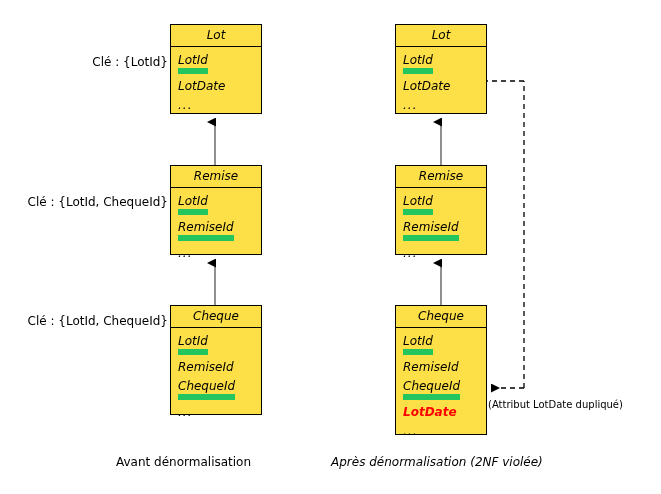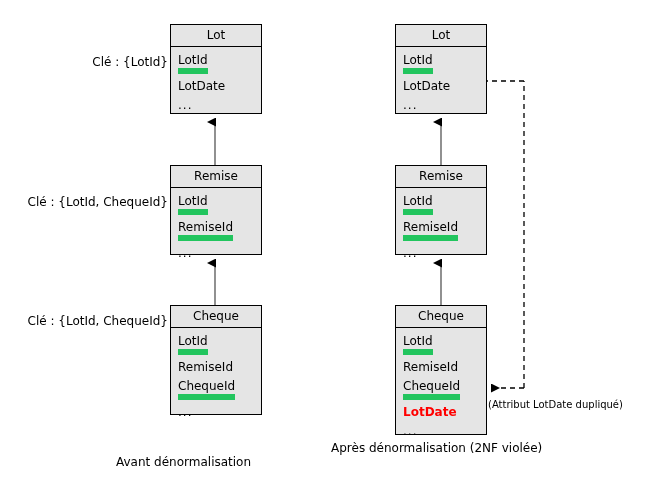--- a/index.html
+++ b/index.html
@@ -17,21 +17,22 @@
     width: 661px;
     height: 494px;
     background: #ffffff;
     overflow: hidden;
   }
   
   .entity {
     position: absolute;
     box-sizing: border-box;
     border: 1px solid #000000;
-    background: #e5e5e5;
+    background: #fde047;
+    font-style: italic;
   }
   .entity-header {
     box-sizing: border-box;
     height: 22px;
     line-height: 21px;
     text-align: center;
     font-size: 12px;
     border-bottom: 1px solid #000000;
     white-space: nowrap;
   }
@@ -223,15 +224,15 @@
       </div>
       <div class="attr ellipsis">
         <span>...</span>
       </div>
     </div>
   </div>
 
   <div class="annotation" style="left:488px; top:398px;">(Attribut LotDate dupliqué)</div>
 
   <div class="caption" style="left:116px; top:455px; width:200px;">Avant dénormalisation</div>
-  <div class="caption" style="left:331px; top:441px; width:280px;">Après dénormalisation (2NF violée)</div>
+  <div class="caption" style="left:331px; top:455px; width:280px;font-style:italic;">Après dénormalisation (2NF violée)</div>
 
 </div>
 
 </body></html>

